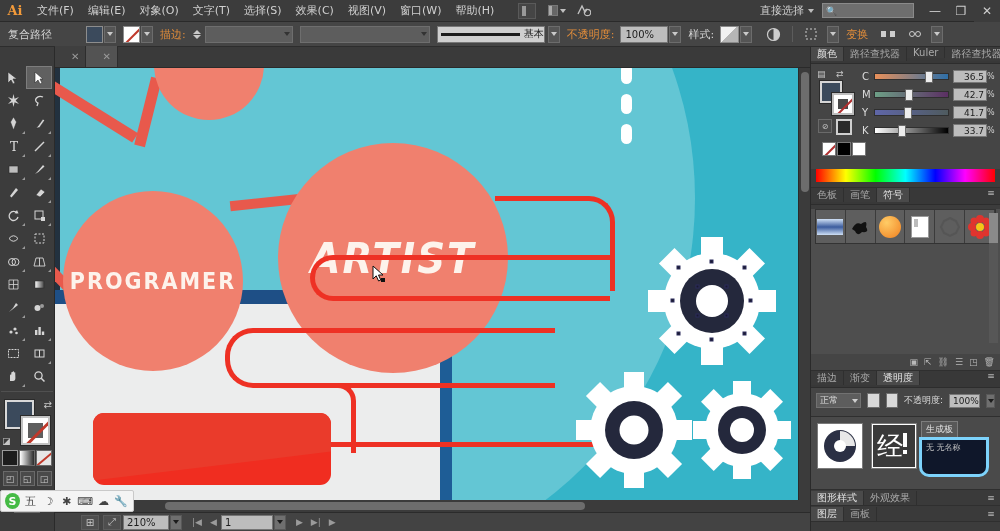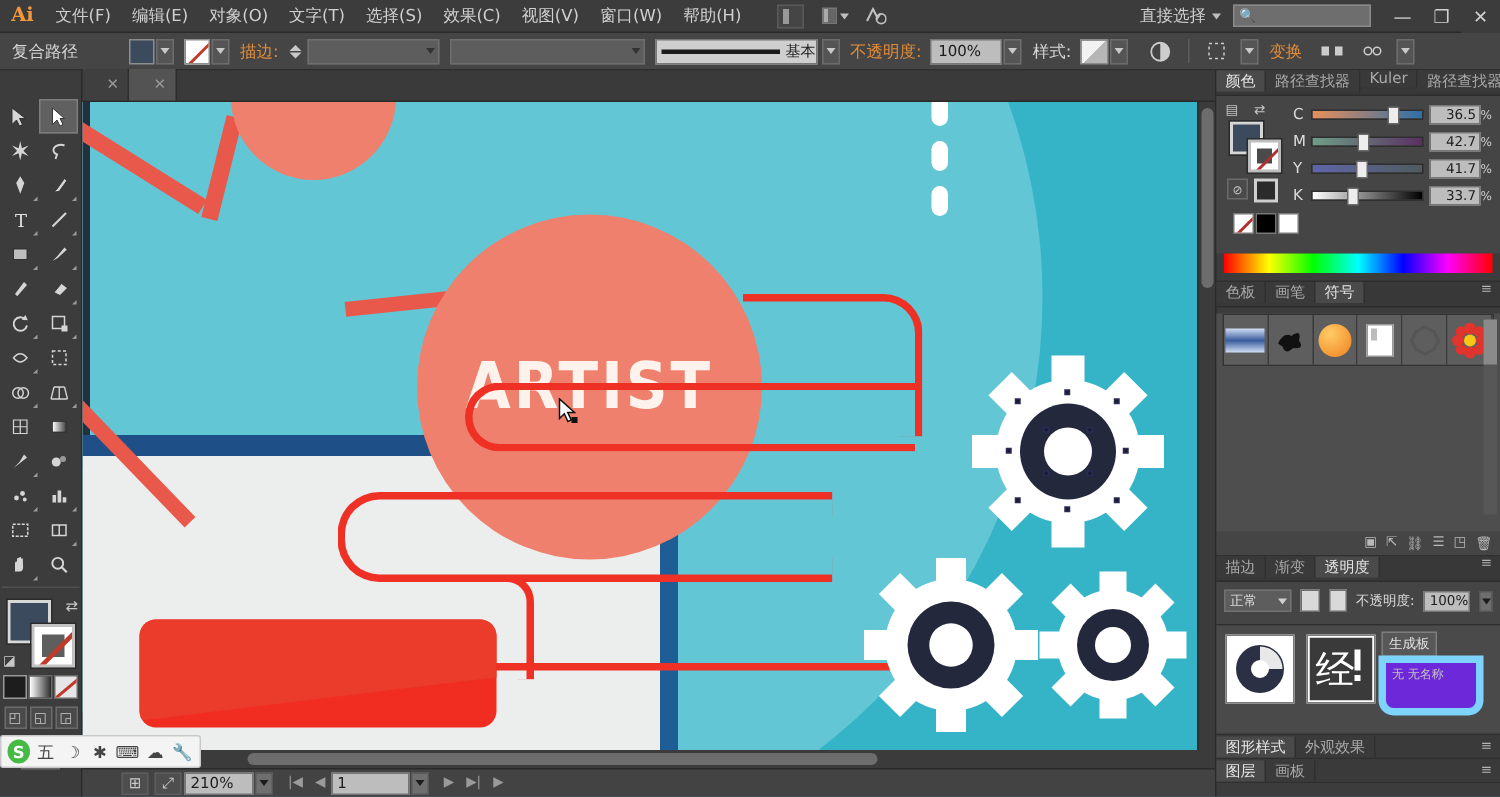--- a/index.html
+++ b/index.html
@@ -285,21 +285,21 @@
     display:flex;align-items:center;justify-content:center;}
   .tr-op-arrow i { border-left:3px solid transparent;border-right:3px solid transparent;border-top:4px solid #1c1c1c;}
 
   
   .gs-area { background:#4a4a4a; height:72px; padding:6px; display:flex; gap:8px; position:relative;}
   .gs-item { width:46px; height:46px; border:1px solid #7a7a7a; background:#fff;
     display:flex;align-items:center;justify-content:center; overflow:hidden;}
   .gs-tooltip { position:absolute; left:110px; top:4px; background:#585858;
     border:1px solid #7d7d7d; font-size:9px; color:#e2e2e2; padding:1px 4px; }
   .gs-tipbody { position:absolute; left:108px; top:20px; width:70px; height:40px;
-    background:#6d28d9; border:5px solid #7dd3fc; border-radius:0 0 10px 10px; font-size:8px;
+    background:#0f172a; border:3px solid #7dd3fc; border-radius:0 0 10px 10px; font-size:8px;
     color:#c2c2c2; padding:2px 4px; }
   .bottom-tabbar { height:16px; background:#3a3a3a; display:flex; align-items:center;
     border-top:1px solid #2f2f2f; }
 
   
   .ime {
     position:absolute; left:0px; top:490px; width:134px; height:22px;
     background:#f4f4f4; border:1px solid #c9c9c9; border-radius:2px;
     display:flex; align-items:center; gap:3px; padding: 0 4px; z-index:80;
   }
@@ -643,21 +643,24 @@
       <div class="connector" style="left:96px; top:10px; width:11px; height:70px; transform:rotate(14deg); transform-origin:top center;"></div>
       <div class="connector" style="left:-40px; top:30px; width:130px; height:11px; transform:rotate(32deg);"></div>
       <div class="connector" style="left:175px; top:128px; width:100px; height:10px; transform:rotate(-6deg);"></div>
       <div class="connector" style="left:-30px; top:232px; width:120px; height:10px; transform:rotate(46deg);"></div>
 
       <div class="dash" style="left:566px; top:-4px;"></div>
       <div class="dash" style="left:566px; top:26px;"></div>
       <div class="dash" style="left:566px; top:56px;"></div>
 
       <div class="circle" style="left:99px; top:-58px; width:110px; height:110px;"></div>
-      <div class="circle" style="left:223px; top:75px; width:230px; height:230px;">
+      <div class="circle" style="left:8px; top:123px; width:180px; height:180px;">
+        <span style="font-size:23px;">PROGRAMER</span>
+      </div>
+      <div class="circle" style="left:223px; top:75px; width:230px; height:230px;font-style:italic;">
         <span style="font-size:43px;">ARTIST</span>
       </div>
 
       <div style="position:absolute; left:440px; top:128px; width:120px; height:95px;
                   border:5px solid #ee3124; border-left:none; border-bottom:none;
                   border-top-right-radius:26px; background:transparent;"></div>
       <div style="position:absolute; left:255px; top:187px; width:300px; height:46px;
                   border:5px solid #ee3124; border-right:none;
                   border-top-left-radius:24px; border-bottom-left-radius:24px;"></div>
       <div style="position:absolute; left:170px; top:260px; width:330px; height:60px;

